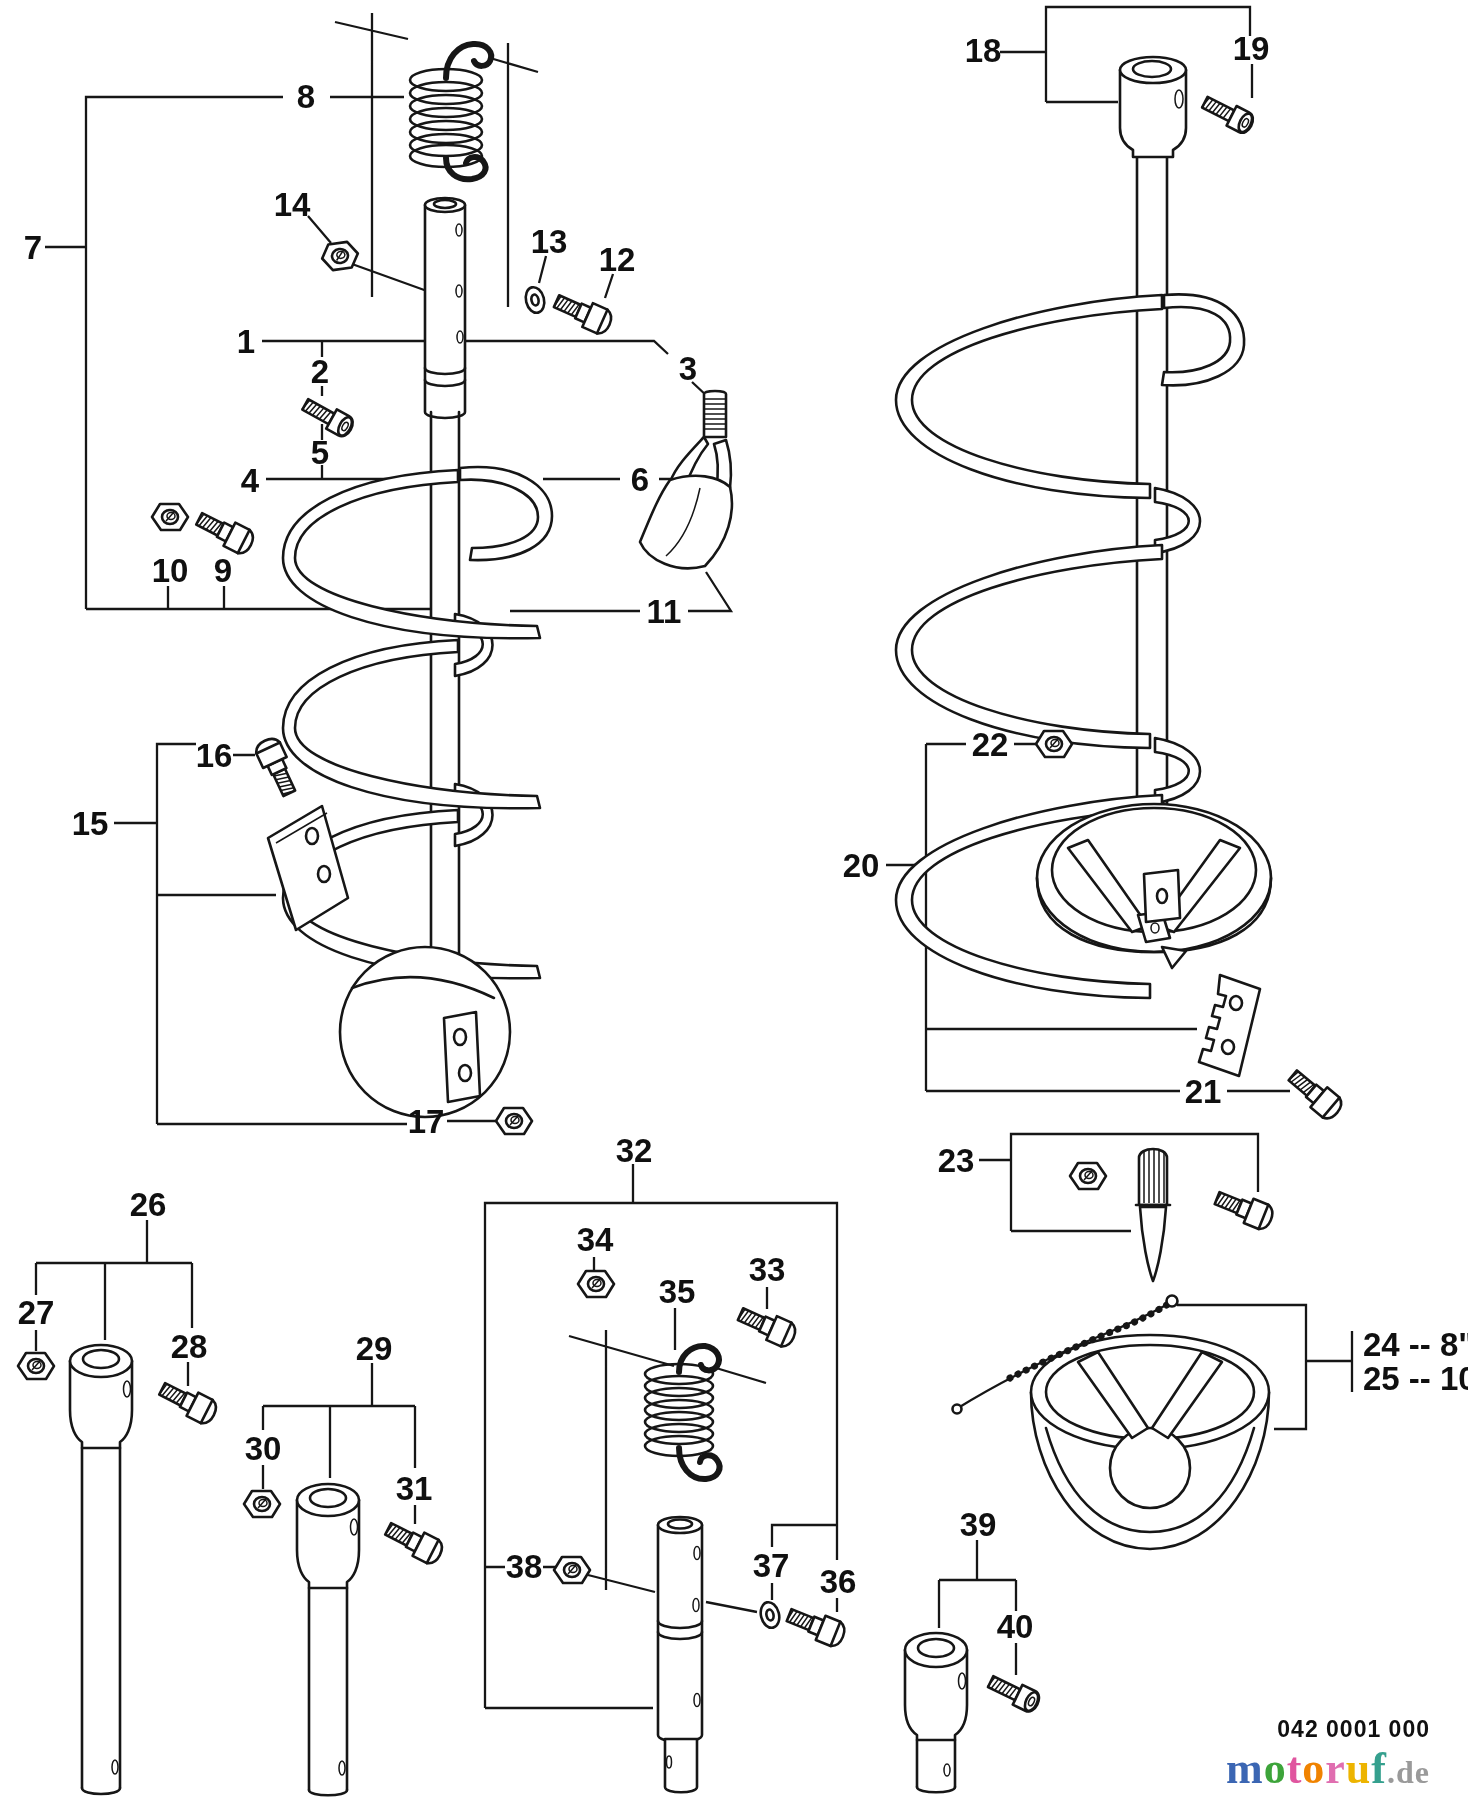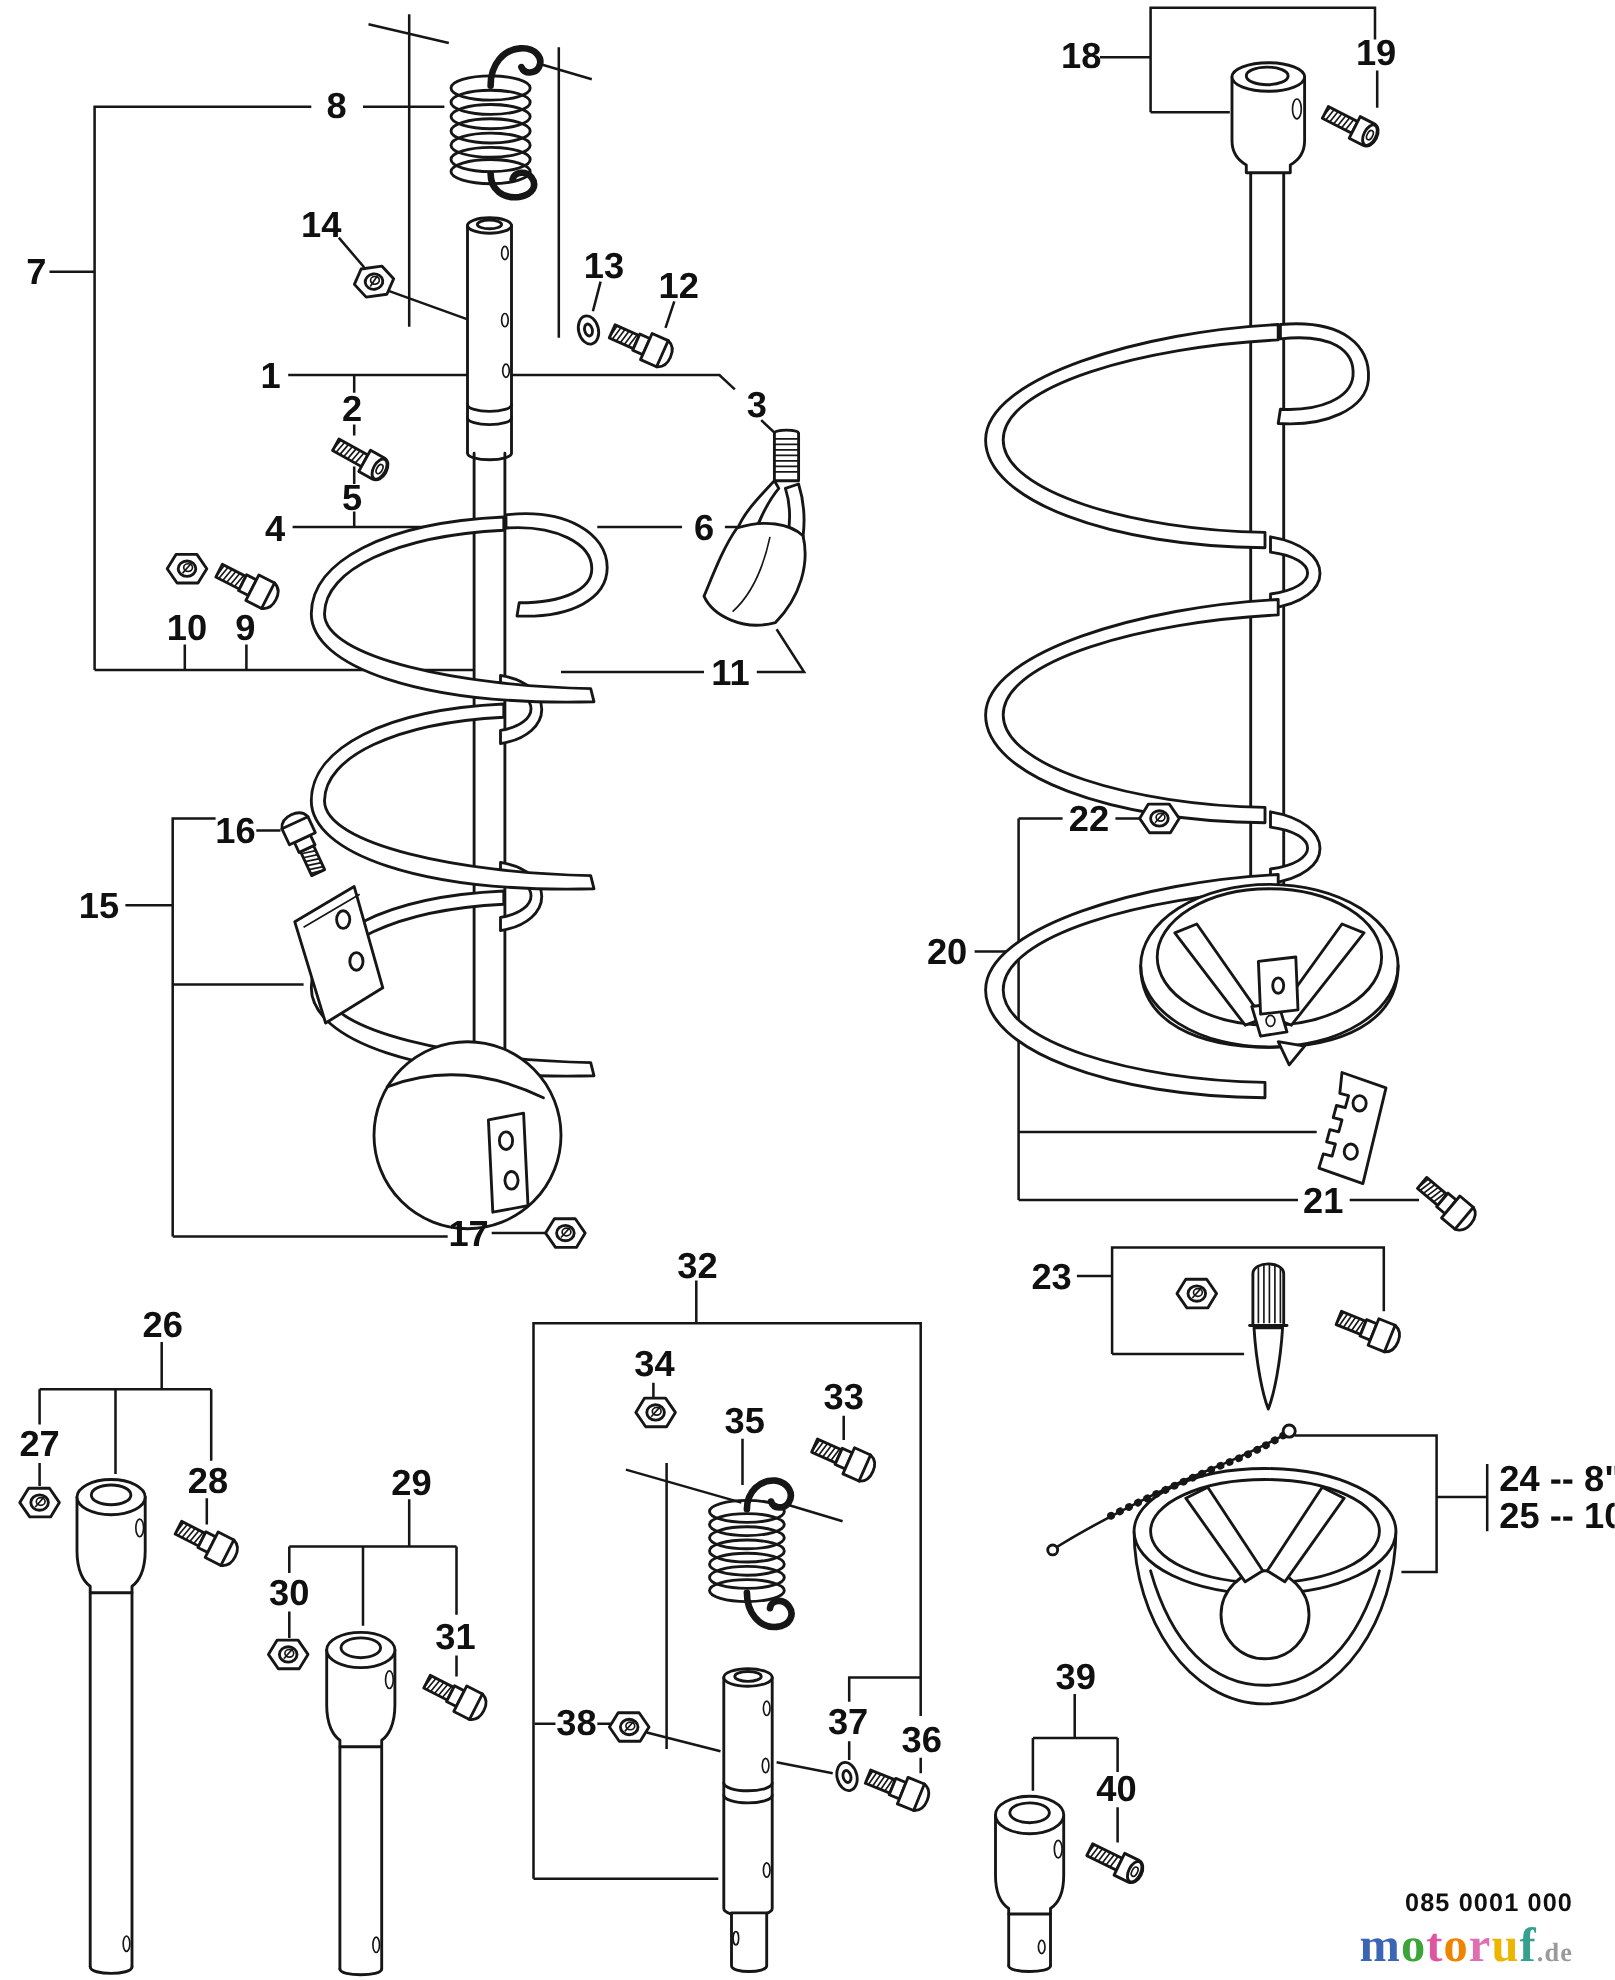--- a/index.html
+++ b/index.html
@@ -10,21 +10,21 @@
   .ln   { stroke:#161616; stroke-width:2.3; fill:none; stroke-linecap:butt; }
   .pn   { stroke:#161616; stroke-width:2.6; fill:none; stroke-linecap:round; stroke-linejoin:round; }
   .pw   { stroke:#161616; stroke-width:2.6; fill:#ffffff; stroke-linejoin:round; }
   .thin { stroke:#161616; stroke-width:1.5; fill:none; }
   .callout { font:bold 33px "Liberation Sans", sans-serif; fill:#101010;
              text-anchor:middle; dominant-baseline:central; }
   .callout.left { text-anchor:start; }
   .footer { position:absolute; right:38px; bottom:6px; text-align:right; line-height:1.0; }
   .part-code { font:bold 23px "Liberation Sans", sans-serif; color:#101010; letter-spacing:1px; }
   .brand { font:bold 44px "Liberation Serif", serif; letter-spacing:1px; }
-  .brand .suffix { font-size:24px; }
+  .brand .suffix { font-size:32px; }
 </style>
 </head>
 <body>
 
 <div class="stage">
 <svg id="diagram" width="1468" height="1800" viewBox="0 0 1468 1800">
   <defs>
     <g id="sym-nut">
       <path class="pw" d="M-18,0 L-10,-13 L9,-13 L18,0 L10,13 L-9,13 Z"></path>
       <ellipse class="pn" cx="0" cy="0" rx="8" ry="7"></ellipse>
@@ -307,16 +307,16 @@
         <text x="771" y="1565" class="callout">37</text>
         <text x="838" y="1581" class="callout">36</text>
         <text x="978" y="1524" class="callout">39</text>
         <text x="1015" y="1626" class="callout">40</text>
         <text x="1363" y="1344" class="callout left">24 -- 8"</text>
         <text x="1363" y="1378" class="callout left">25 -- 10"</text>
       </g>
 </svg>
 
 <div class="footer">
-  <div class="part-code">085 0001 000</div>
+  <div class="part-code">042 0001 000</div>
   <div class="brand" id="brand-logo"><span style="color: rgb(59, 102, 179);">m</span><span style="color: rgb(61, 164, 58);">o</span><span style="color: rgb(224, 85, 159);">t</span><span style="color: rgb(240, 131, 0);">o</span><span style="color: rgb(224, 110, 176);">r</span><span style="color: rgb(237, 180, 0);">u</span><span style="color: rgb(53, 160, 142);">f</span><span class="suffix" style="color: rgb(154, 154, 154);">.de</span></div>
 </div>
 </div>
 
 </body></html>

